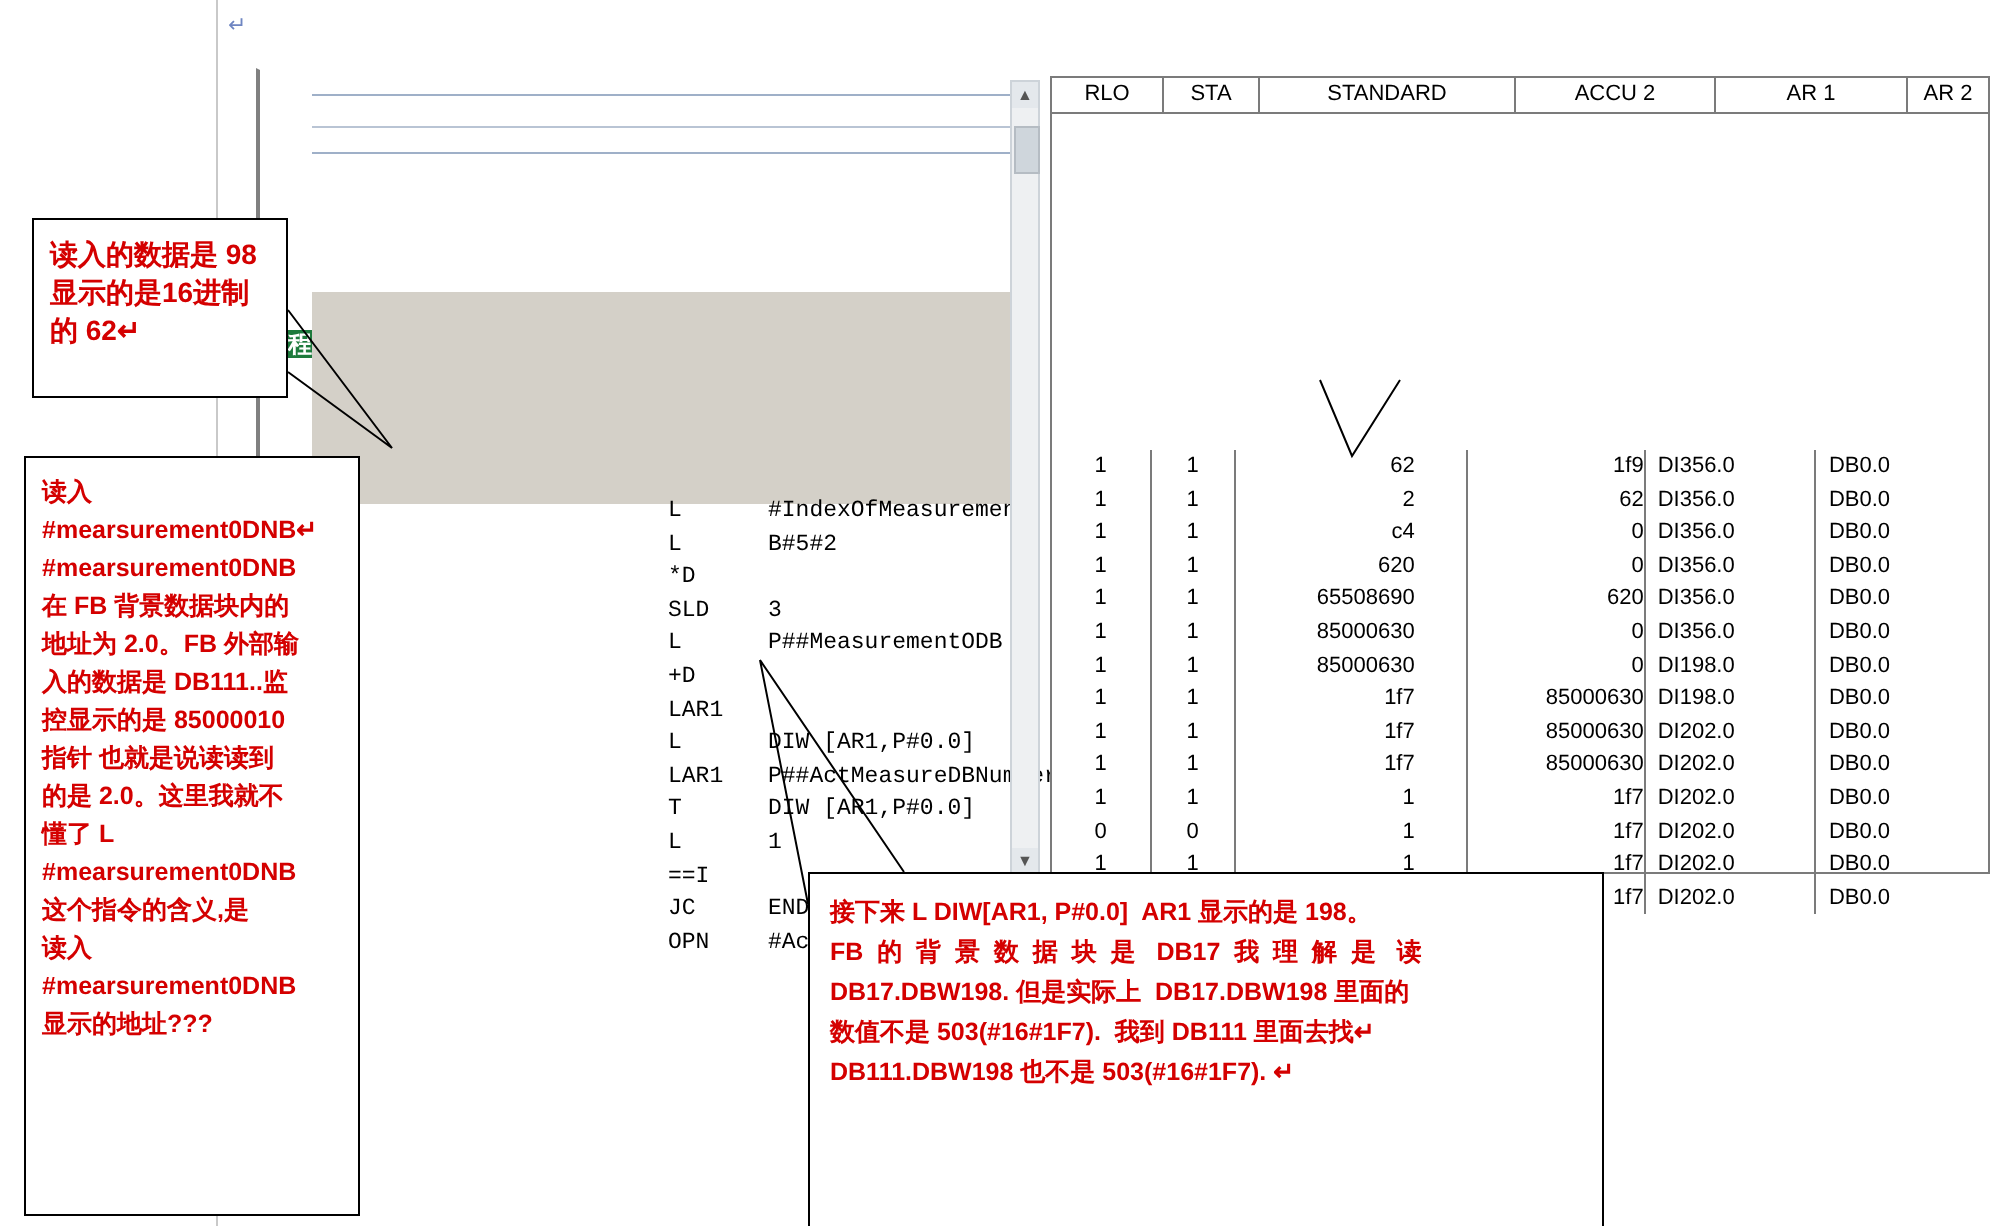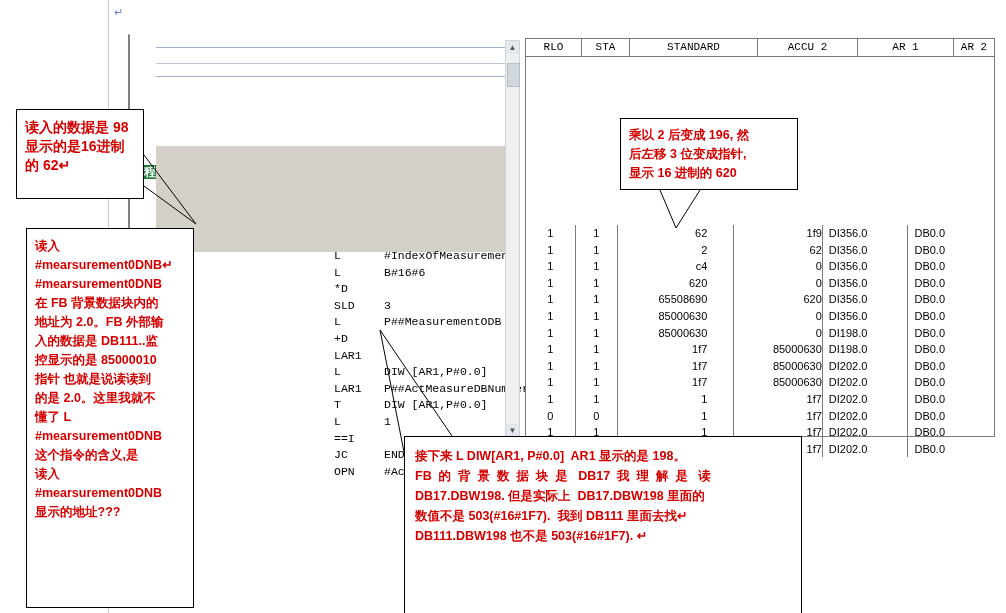--- a/index.html
+++ b/index.html
@@ -175,21 +175,21 @@
     box-sizing: border-box;
     background: #ffffff;
   }
   .mon-head .cell {
     border-right: 1px solid #7b7b7b;
     box-sizing: border-box;
     font-size: 11px;
     text-align: center;
     line-height: 17px;
     color: #000000;
-    font-family: Liberation Mono, monospace;
+    font-family: Liberation Sans, sans-serif;
     overflow: hidden;
   }
   .mon-head .cell:last-child { border-right: none; }
   .mon-body {
     position: relative;
     border-left: 1px solid #7b7b7b;
     border-right: 1px solid #7b7b7b;
     border-bottom: 1px solid #7b7b7b;
     background: #ffffff;
     height: 380px;
@@ -247,21 +247,21 @@
   #note-top-left {
     left: 16px;
     top: 109px;
     width: 128px;
     height: 90px;
     padding: 8px 6px 0 8px;
     font-size: 14px;
     line-height: 19px;
   }
   #note-left-big {
-    left: 26px;
+    left: 12px;
     top: 228px;
     width: 168px;
     height: 380px;
     padding: 8px 6px 0 8px;
     font-size: 12.5px;
     line-height: 19px;
   }
   #note-top-right {
     left: 620px;
     top: 118px;
@@ -312,21 +312,21 @@
 
       <div class="code-area">
 
       <div class="code-row">
             <span class="code-op">L</span>
             <span class="code-arg">#IndexOfMeasurement</span>
             <span class="code-cmt">#IndexOfMeasu</span>
           </div>
           <div class="code-row">
             <span class="code-op">L</span>
-            <span class="code-arg">B#16#6</span>
+            <span class="code-arg">B#5#2</span>
           </div>
           <div class="code-row">
             <span class="code-op">*D</span>
             <span class="code-arg"></span>
           </div>
           <div class="code-row">
             <span class="code-op">SLD</span>
             <span class="code-arg">3</span>
           </div>
           <div class="code-row">
@@ -524,25 +524,20 @@
 指针 也就是说读读到
 的是 2.0。这里我就不
 懂了 L
 #mearsurement0DNB
 这个指令的含义,是
 读入
 #mearsurement0DNB
 显示的地址???</span>
   </div>
 
-  <div class="callout" id="note-top-right">
-    <span class="txt">乘以 2 后变成 196, 然
-后左移 3 位变成指针,
-显示 16 进制的 620</span>
-  </div>
 
   <div class="callout" id="note-bottom">
     <span class="txt">接下来 L DIW[AR1, P#0.0]  AR1 显示的是 198。
 FB  的  背  景  数  据  块  是   DB17  我  理  解  是   读
 DB17.DBW198. 但是实际上  DB17.DBW198 里面的
 数值不是 503(#16#1F7).  我到 DB111 里面去找↵
 DB111.DBW198 也不是 503(#16#1F7). ↵</span>
   </div>
 
   <svg id="leaders">

